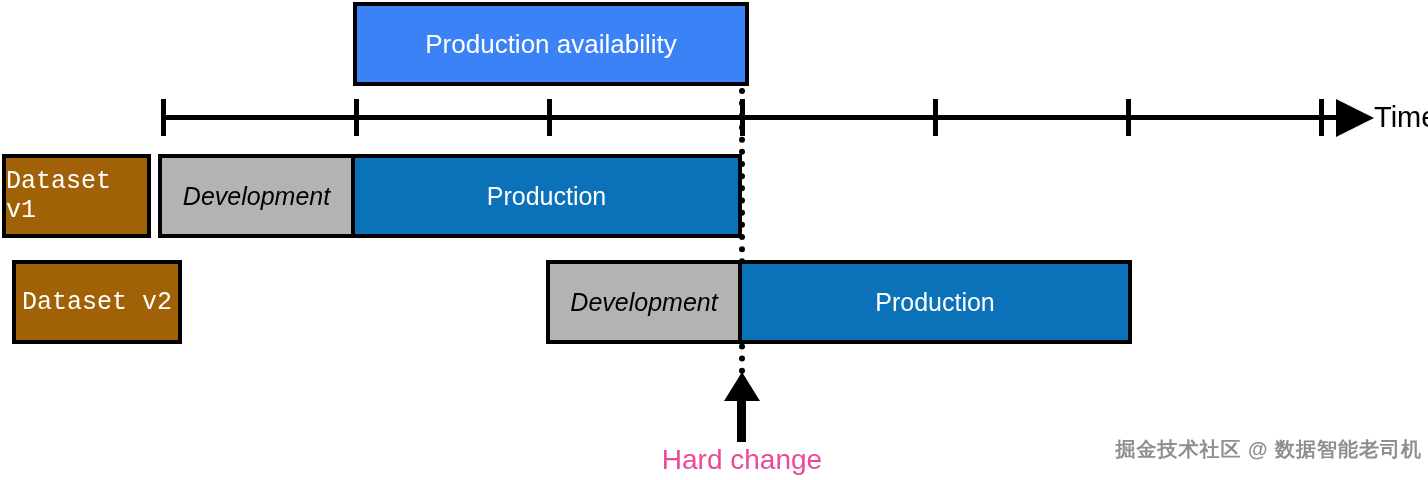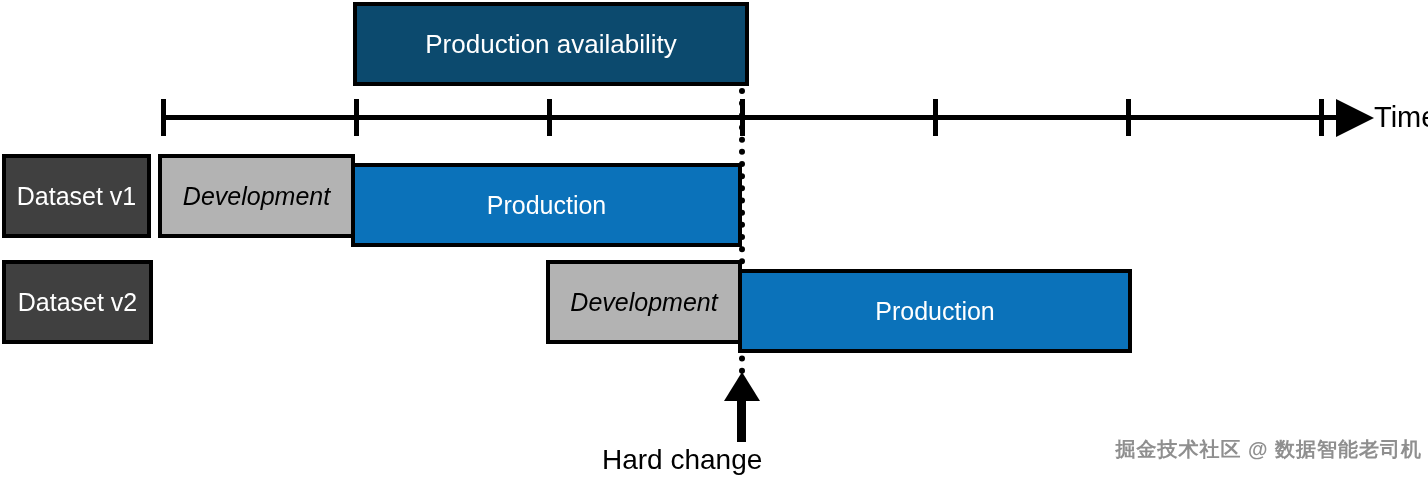--- a/index.html
+++ b/index.html
@@ -6,21 +6,21 @@
   html, body { background: #ffffff; }
   body {
     font-family: "Liberation Sans", "DejaVu Sans", sans-serif;
     width: 1428px; height: 480px; position: relative; overflow: hidden;
   }
   .stage { position: absolute; left: 0; top: 0; width: 1428px; height: 480px; }
 
   
   .banner {
     position: absolute; left: 353px; top: 2px; width: 396px; height: 84px;
-    background: #0c4a6e; border: 4px solid #000000;
+    background: #3b82f6; border: 4px solid #000000;
     display: flex; align-items: center; justify-content: center;
     color: #ffffff; font-size: 26px; z-index: 2;
   }
 
   
   .axis-line {
     position: absolute; left: 161px; top: 115px; width: 1182px; height: 5px;
     background: #000000; z-index: 1;
   }
   .tick {
@@ -44,44 +44,44 @@
 
   
   .box {
     position: absolute; height: 84px;
     border: 4px solid #000000;
     display: flex; align-items: center; justify-content: center;
     font-size: 25px; z-index: 2;
   }
   .row1 { top: 154px; }
   .row2 { top: 260px; }
-  .dataset-label { background: #404040; color: #ffffff; }
+  .dataset-label { background: #a16207; color: #ffffff; font-family: Liberation Mono, monospace; }
   .phase-dev  { background: #b3b3b3; color: #000000; font-style: italic; }
-  .phase-prod { background: #0b72ba; color: #ffffff; margin-top: 9px; }
+  .phase-prod { background: #0b72ba; color: #ffffff; }
 
   .v1-label { left: 2px;   width: 149px; }
   .v1-dev   { left: 158px; width: 197px; }
   .v1-prod  { left: 351px; width: 391px; }
-  .v2-label { left: 2px;   width: 151px; }
+  .v2-label { left: 12px;   width: 170px; }
   .v2-dev   { left: 546px; width: 196px; }
   .v2-prod  { left: 738px; width: 394px; }
 
   
   .up-arrow-head {
     position: absolute; left: 724px; top: 372px; width: 0; height: 0;
     border-left: 18px solid transparent; border-right: 18px solid transparent;
     border-bottom: 29px solid #000000; z-index: 2;
   }
   .up-arrow-shaft {
     position: absolute; left: 737px; top: 398px; width: 9px; height: 44px;
     background: #000000; z-index: 2;
   }
   .hard-change-label {
     position: absolute; left: 602px; top: 444px; width: 280px;
-    text-align: left; font-size: 28px; color: #000000; z-index: 2;
+    text-align: center; font-size: 28px; color: #ec4899; z-index: 2;
   }
 
   
   .watermark {
     position: absolute; right: 6px; top: 436px;
     font-size: 20px; font-weight: bold; letter-spacing: 1px;
     color: #8f8f8f; text-shadow: 2px 2px 0 #ffffff, 1px 1px 0 #ffffff;
     z-index: 3; white-space: nowrap;
   }
 </style>

